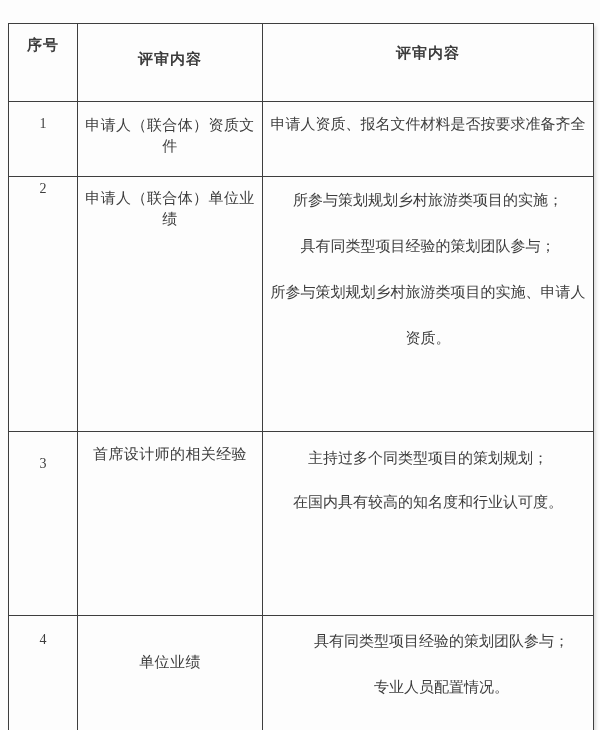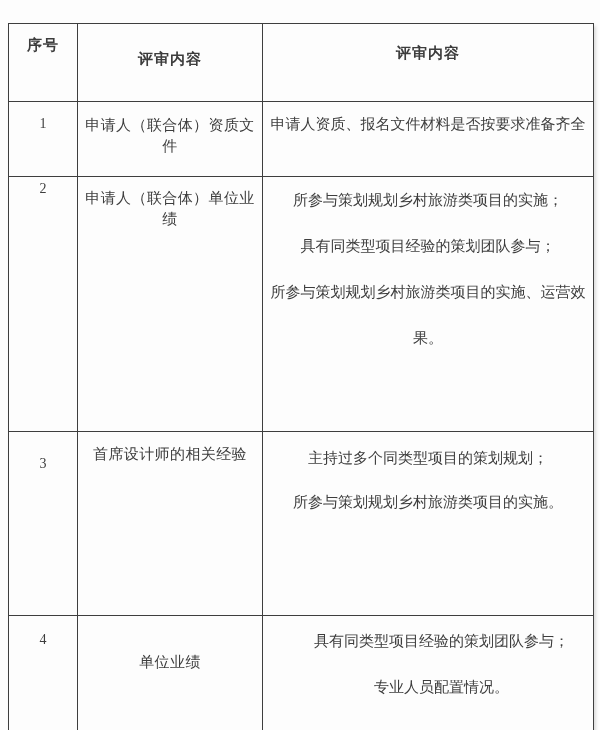--- a/index.html
+++ b/index.html
@@ -119,29 +119,29 @@
         <td class="cell-content">
           <p>申请人资质、报名文件材料是否按要求准备齐全</p>
         </td>
       </tr>
       <tr class="row-2">
         <td class="cell-no">2</td>
         <td class="cell-point">申请人（联合体）单位业绩</td>
         <td class="cell-content">
           <p>所参与策划规划乡村旅游类项目的实施；</p>
           <p>具有同类型项目经验的策划团队参与；</p>
-          <p>所参与策划规划乡村旅游类项目的实施、运营效果。</p>
+          <p>所参与策划规划乡村旅游类项目的实施、申请人资质。</p>
         </td>
       </tr>
       <tr class="row-3">
         <td class="cell-no">3</td>
         <td class="cell-point">首席设计师的相关经验</td>
         <td class="cell-content">
           <p>主持过多个同类型项目的策划规划；</p>
-          <p>所参与策划规划乡村旅游类项目的实施。</p>
+          <p>在国内具有较高的知名度和行业认可度。</p>
         </td>
       </tr>
       <tr class="row-4">
         <td class="cell-no">4</td>
         <td class="cell-point">单位业绩</td>
         <td class="cell-content">
           <p>具有同类型项目经验的策划团队参与；</p>
           <p>专业人员配置情况。</p>
         </td>
       </tr>

